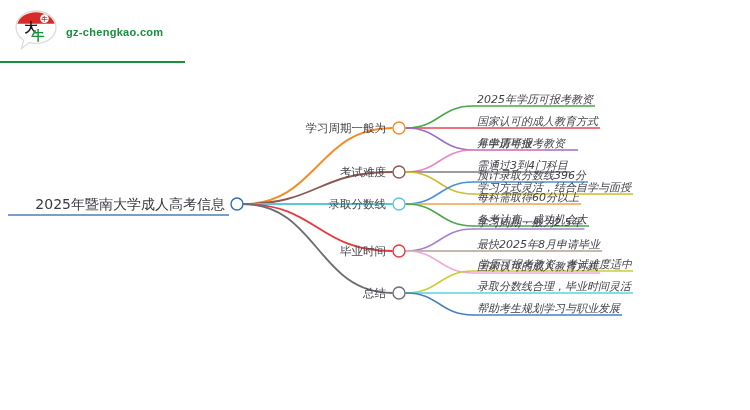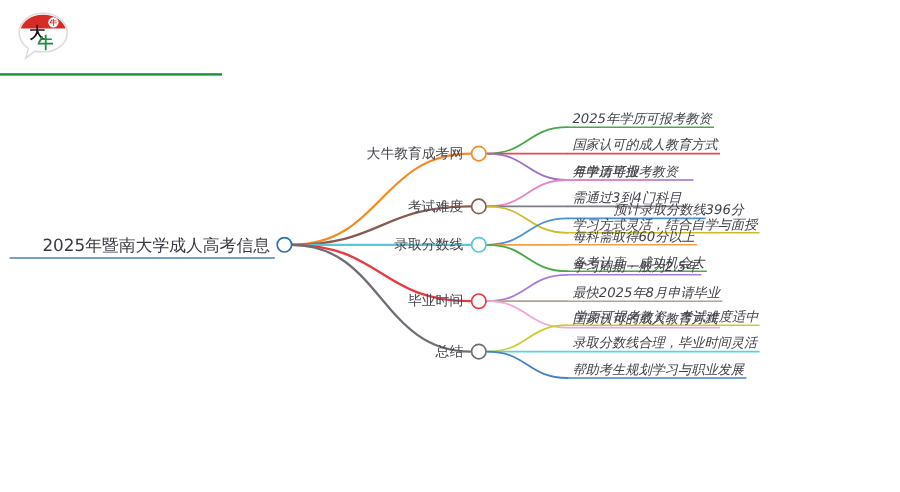--- a/index.html
+++ b/index.html
@@ -126,20 +126,21 @@
                    C5.3 29.3 2 24.6 2 19.2 C2 10.2 10.5 3 22 3 Z" fill="#ffffff" stroke="#dcdcdc" stroke-width="1.3"></path>
           <path d="M22 4.2 C31.4 4.2 38.9 9.2 40.6 15.8 L3.4 15.8
                    C5.1 9.2 12.6 4.2 22 4.2 Z" fill="#d62b27"></path>
           <ellipse cx="30.5" cy="10.6" rx="4.3" ry="4.3" fill="#ffffff"></ellipse>
           <text x="30.5" y="13.2" font-family="DejaVu Sans, sans-serif" font-size="6" font-weight="bold" fill="#d62b27" text-anchor="middle">牛</text>
           <text x="17" y="24" font-family="DejaVu Sans, sans-serif" font-size="13" font-weight="bold" fill="#1b1b1b" text-anchor="middle">大</text>
           <text x="24" y="32" font-family="DejaVu Sans, sans-serif" font-size="13" font-weight="bold" fill="#17913a" text-anchor="middle">牛</text>
         </svg>
       </div>
       <div class="logo-text">
+        <div class="logo-sub">gz-chengkao.com</div>
       </div>
     </div>
     <div class="header-rule"></div>
   </div>
 
   <div class="map">
     <svg id="map-svg" viewBox="0 0 750 348">
         <line x1="8" y1="153" x2="229" y2="153" stroke="#4b7fb8" stroke-width="1.3"></line>
         <path d="M 243 142 C 317.5 142, 317.5 66, 392 66" fill="none" stroke="#f28c28" stroke-width="1.9" stroke-linecap="round"></path>
         <path d="M 406 66 C 439.5 66, 439.5 44, 473 44" fill="none" stroke="#4aa74a" stroke-width="1.5" stroke-linecap="round"></path>
@@ -178,30 +179,30 @@
         <line x1="473" y1="209" x2="633" y2="209" stroke="#cdcd33" stroke-width="1.3"></line>
         <path d="M 406 231 C 439.5 231, 439.5 231, 473 231" fill="none" stroke="#5bd2e0" stroke-width="1.5" stroke-linecap="round"></path>
         <line x1="473" y1="231" x2="633" y2="231" stroke="#5bd2e0" stroke-width="1.3"></line>
         <path d="M 406 231 C 439.5 231, 439.5 253, 473 253" fill="none" stroke="#4a7fc1" stroke-width="1.5" stroke-linecap="round"></path>
         <line x1="473" y1="253" x2="622" y2="253" stroke="#4a7fc1" stroke-width="1.3"></line>
         <circle cx="399" cy="231" r="6" fill="#ffffff" stroke="#6e6e76" stroke-width="1.4"></circle>
         <circle cx="237" cy="142" r="6" fill="#ffffff" stroke="#2f6fb5" stroke-width="1.4"></circle>
       </svg>
     <div id="labels">
         <div class="node-label node-root" style="top: 143px; right: 525px;">2025年暨南大学成人高考信息</div>
-        <div class="node-label node-branch" style="top: 66px; right: 364px;">大牛教育成考网</div>
+        <div class="node-label node-branch" style="top: 66px; right: 364px;">学习周期一般为</div>
         <div class="node-label node-leaf" style="top: 37px; left: 477px;">2025年学历可报考教资</div>
         <div class="node-label node-leaf" style="top: 59px; left: 477px;">国家认可的成人教育方式</div>
         <div class="node-label node-leaf" style="top: 81px; left: 477px;">年学历可报考教资</div>
         <div class="node-label node-branch" style="top: 110px; right: 364px;">考试难度</div>
         <div class="node-label node-leaf" style="top: 81px; left: 477px;">月申请毕业</div>
         <div class="node-label node-leaf" style="top: 103px; left: 477px;">需通过3到4门科目</div>
         <div class="node-label node-leaf" style="top: 125px; left: 477px;">学习方式灵活，结合自学与面授</div>
         <div class="node-label node-branch" style="top: 142px; right: 364px;">录取分数线</div>
-        <div class="node-label node-leaf" style="top: 113px; left: 477px; margin-left: 34px;">预计录取分数线396分</div>
+        <div class="node-label node-leaf" style="top: 113px; left: 477px;">预计录取分数线396分</div>
         <div class="node-label node-leaf" style="top: 135px; left: 477px;">每科需取得60分以上</div>
         <div class="node-label node-leaf" style="top: 157px; left: 477px;">备考认真，成功机会大</div>
         <div class="node-label node-branch" style="top: 189px; right: 364px;">毕业时间</div>
         <div class="node-label node-leaf" style="top: 160px; left: 477px;">学习周期一般为2.5年</div>
         <div class="node-label node-leaf" style="top: 182px; left: 477px;">最快2025年8月申请毕业</div>
         <div class="node-label node-leaf" style="top: 204px; left: 477px;">国家认可的成人教育方式</div>
         <div class="node-label node-branch" style="top: 231px; right: 364px;">总结</div>
         <div class="node-label node-leaf" style="top: 202px; left: 478px;">学历可报考教资，考试难度适中</div>
         <div class="node-label node-leaf" style="top: 224px; left: 477px;">录取分数线合理，毕业时间灵活</div>
         <div class="node-label node-leaf" style="top: 246px; left: 477px;">帮助考生规划学习与职业发展</div>

